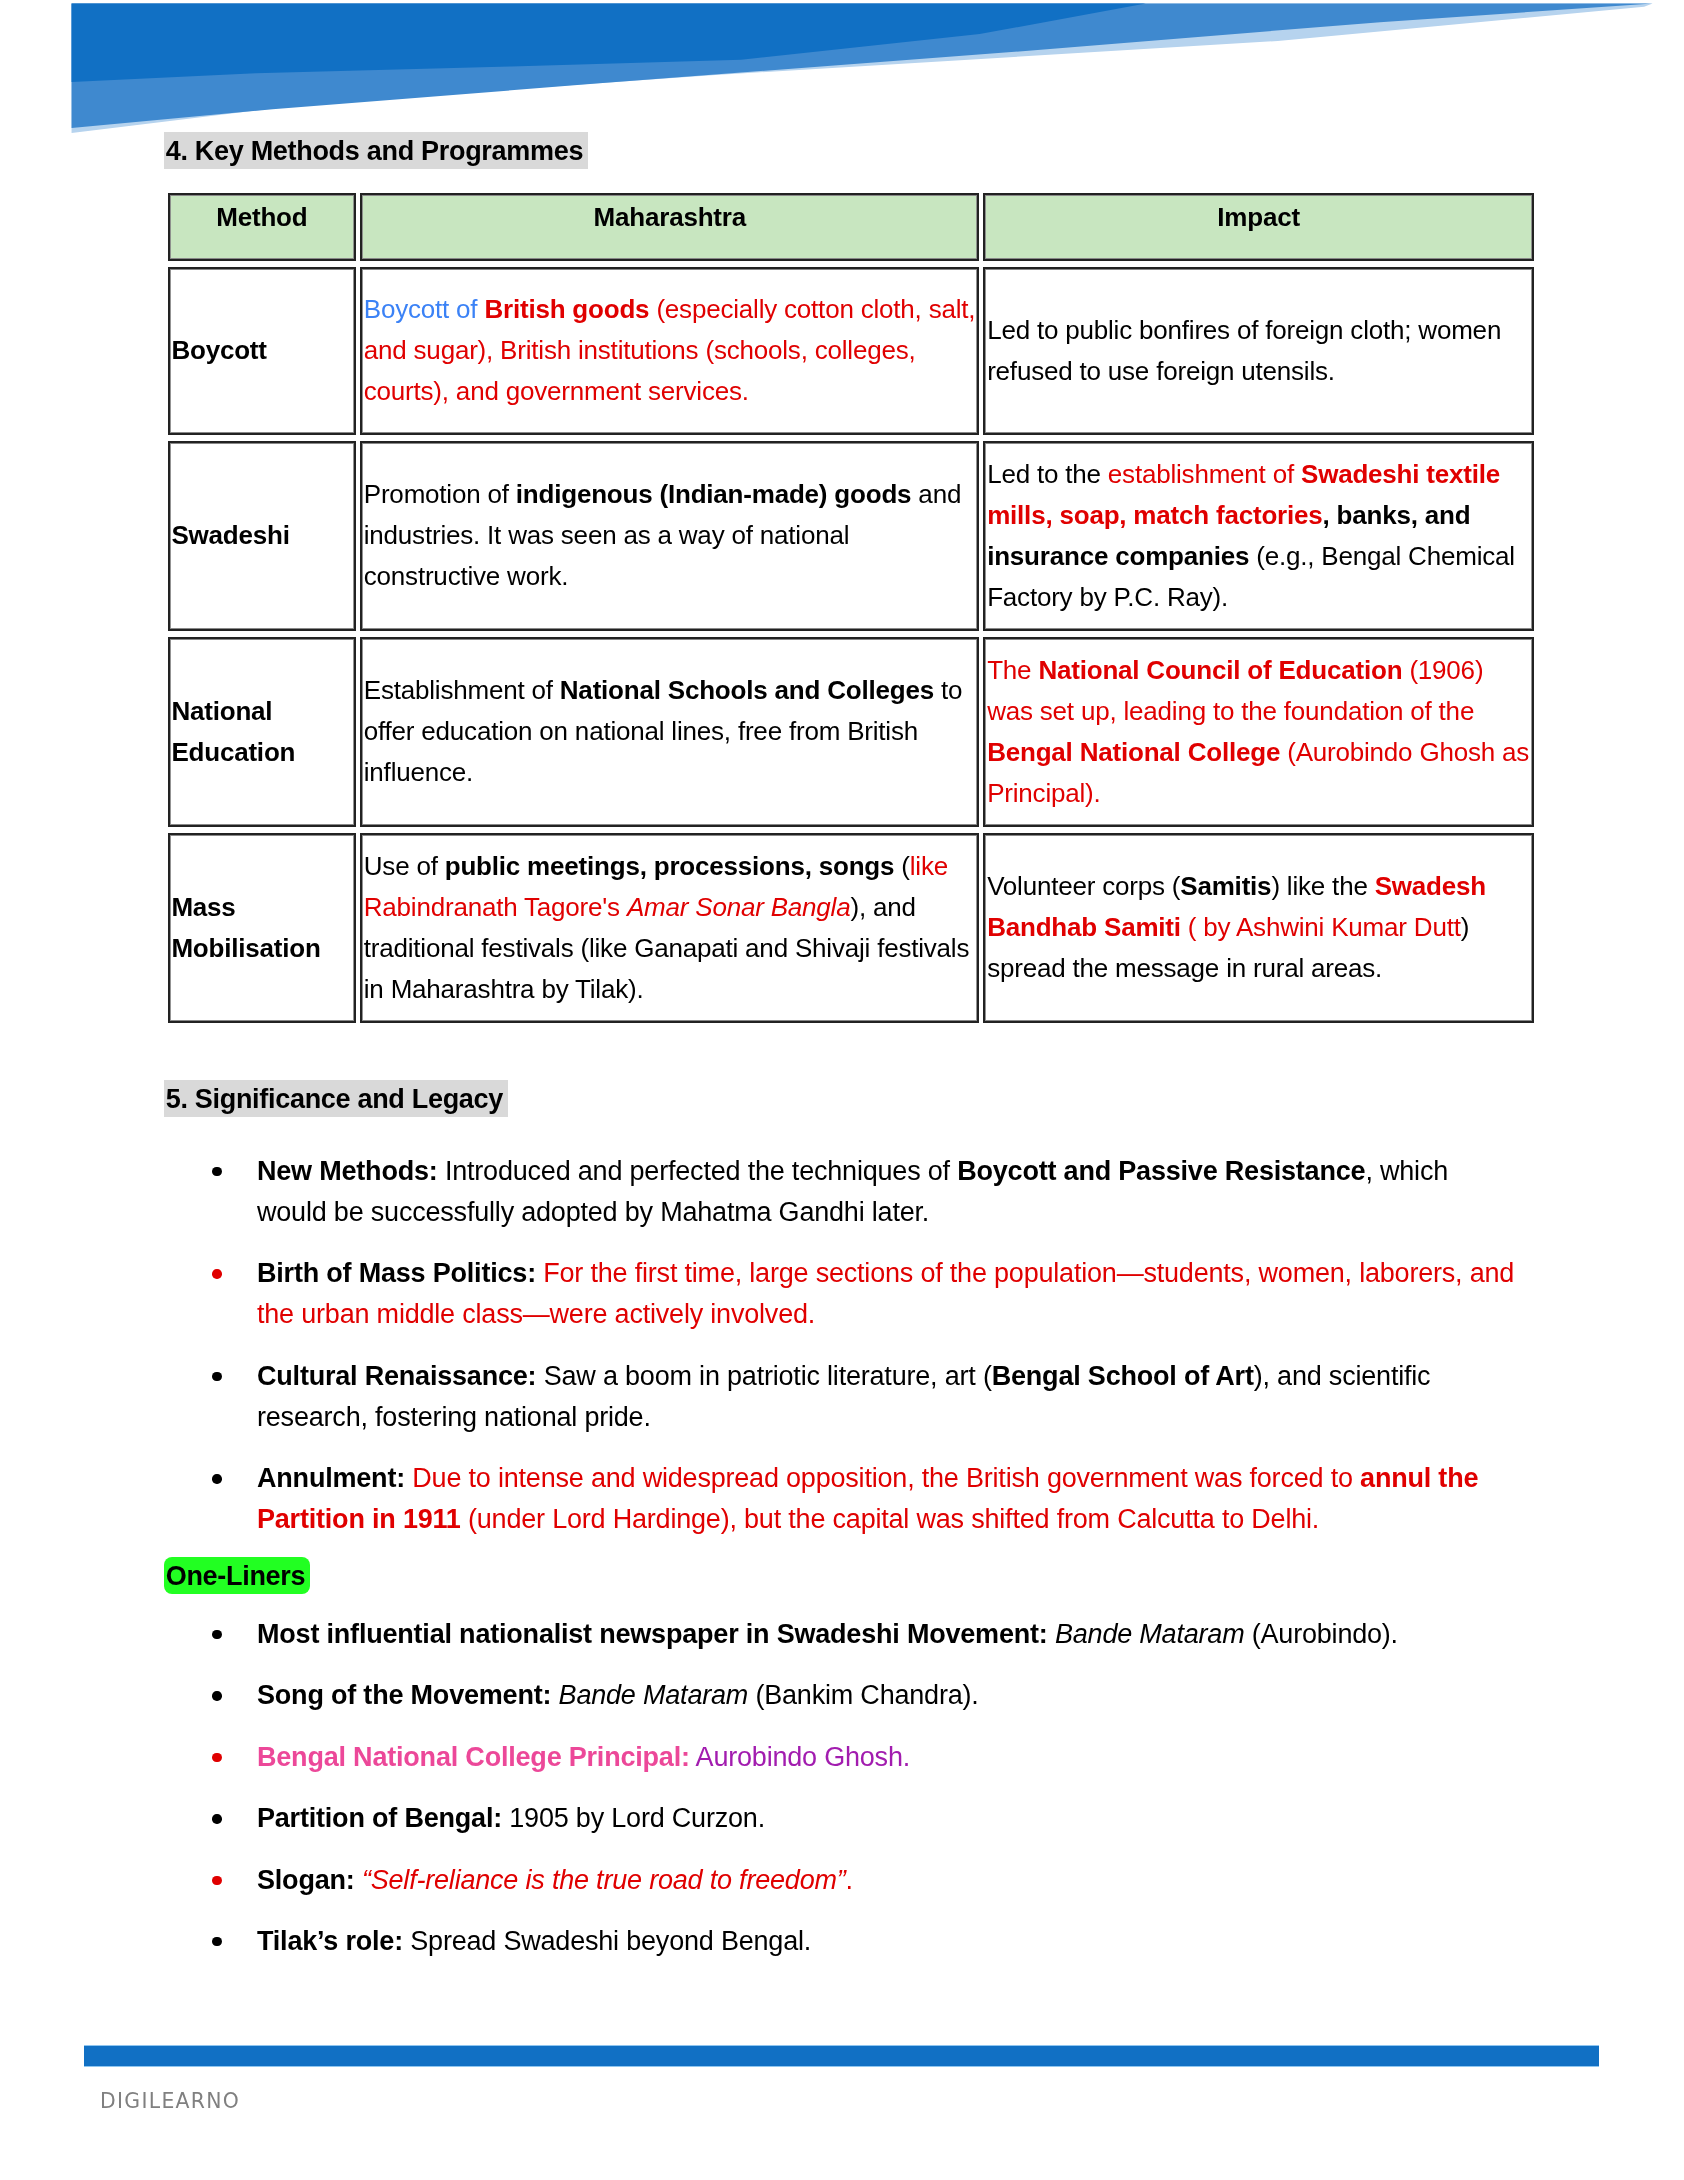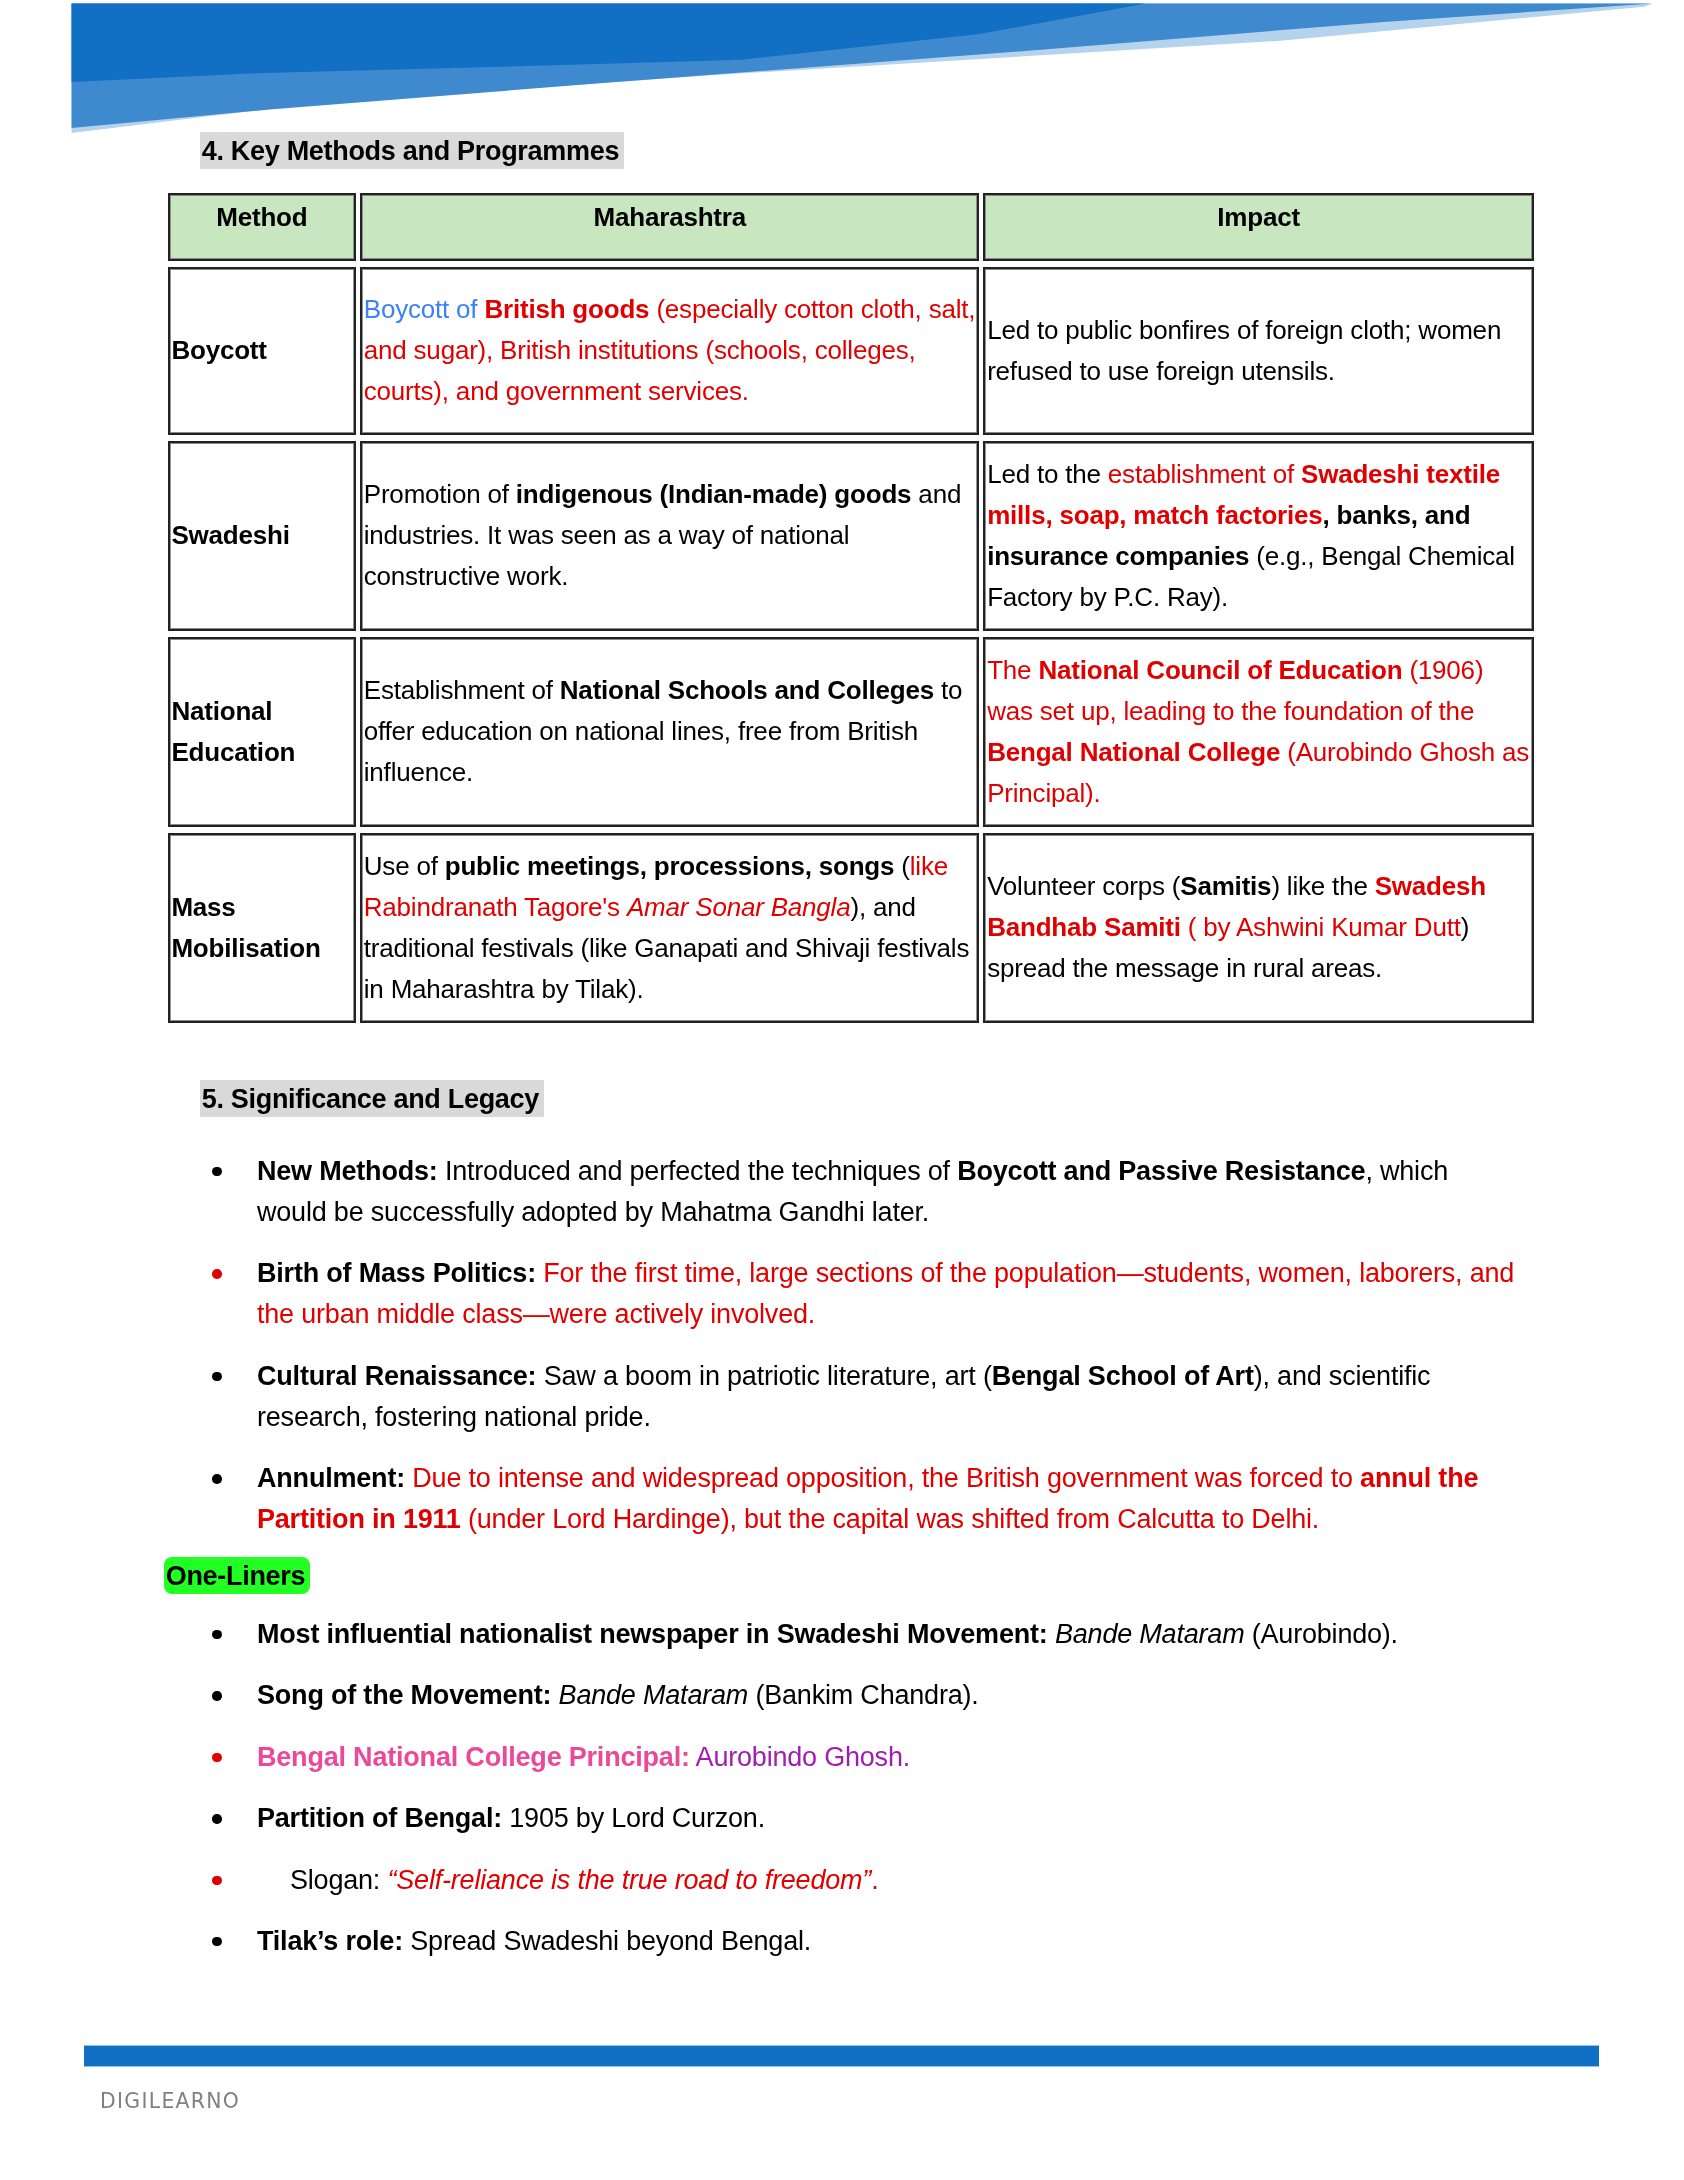--- a/index.html
+++ b/index.html
@@ -6,21 +6,21 @@
   body {
     width: 1685px; height: 2181px; position: relative; overflow: hidden;
     background: #ffffff; color: #000;
     font-family: "Liberation Sans", "DejaVu Sans", sans-serif;
   }
   .header-art { position: absolute; left: 0; top: 0; width: 1685px; height: 145px; }
   .section-heading {
     position: absolute; left: 164px; font-size: 27px; font-weight: bold;
     padding: 1.7px 5.1px 1.7px 1.7px; line-height: 34px; letter-spacing: -0.3px;
   }
-  .h-gray { background: #d9d9d9; margin-left: 36px; }
+  .h-gray { background: #d9d9d9; }
   .h-green { background: #22ff22; }
 
   
   .methods-table {
     position: absolute; left: 168px; top: 194px;
     border-collapse: separate; border-spacing: 4.3px 6.8px;
     margin-left: -4.3px; margin-top: -6.8px;
   }
   .methods-table td, .methods-table th {
     border: 2.6px solid #222; box-shadow: 0 0 0 0.9px #888 inset;
@@ -107,19 +107,19 @@
     <li><span class="dot"></span><span style="font-weight: bold;">Annulment:</span><span style="color: rgb(224, 0, 0);"> Due to intense and widespread opposition, the British government was forced to </span><span style="font-weight: bold; color: rgb(224, 0, 0);">annul the Partition in 1911</span><span style="color: rgb(224, 0, 0);"> (under Lord Hardinge), but the capital was shifted from Calcutta to Delhi.</span></li>
   </ul>
 
 <div class="section-heading h-green" style="top:1557px;border-radius:8px;">One-Liners</div>
 
 <ul class="blist" style="top:1614px;">
     <li><span class="dot"></span><span style="font-weight: bold;">Most influential nationalist newspaper in Swadeshi Movement:</span><span> </span><span style="font-style: italic;">Bande Mataram</span><span> (Aurobindo).</span></li>
     <li><span class="dot"></span><span style="font-weight: bold;">Song of the Movement:</span><span> </span><span style="font-style: italic;">Bande Mataram</span><span> (Bankim Chandra).</span></li>
     <li><span class="dot reddot"></span><span style="font-weight: bold; color: #ec4899;">Bengal National College Principal:</span><span style="color: #a21caf;"> Aurobindo Ghosh.</span></li>
     <li><span class="dot"></span><span style="font-weight: bold;">Partition of Bengal:</span><span> 1905 by Lord Curzon.</span></li>
-    <li><span class="dot reddot"></span><span style="font-weight: normal; margin-left: 33px;">Slogan:</span><span> </span><span style="font-style: italic; color: rgb(224, 0, 0);">“Self-reliance is the true road to freedom”</span><span style="color: rgb(224, 0, 0);">.</span></li>
+    <li><span class="dot reddot"></span><span style="font-weight: bold;">Slogan:</span><span> </span><span style="font-style: italic; color: rgb(224, 0, 0);">“Self-reliance is the true road to freedom”</span><span style="color: rgb(224, 0, 0);">.</span></li>
     <li><span class="dot"></span><span style="font-weight: bold;">Tilak’s role:</span><span> Spread Swadeshi beyond Bengal.</span></li>
   </ul>
 
 <div class="footer-bar"></div>
 <div class="footer-brand">DIGILEARNO</div>
 
 
 </body></html>

